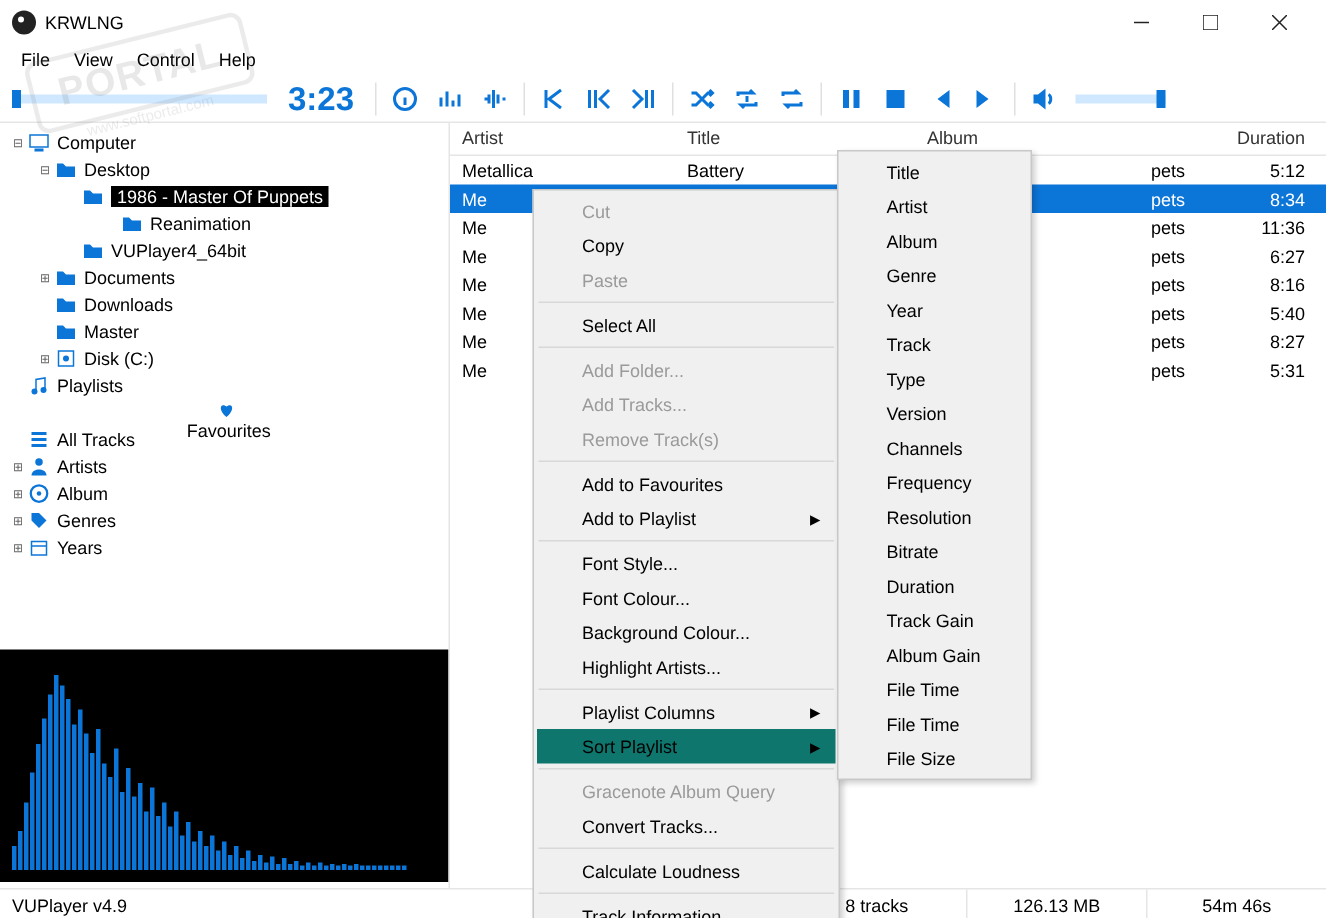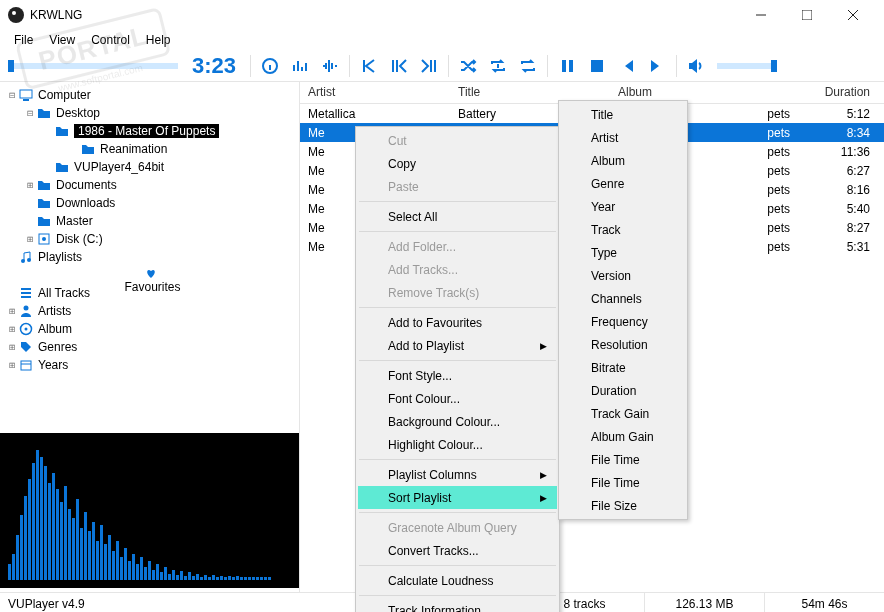--- a/index.html
+++ b/index.html
@@ -44,21 +44,21 @@
 .row div { padding: 0 8px; overflow: hidden; white-space: nowrap; }
 .row.sel { background: #0b75d8; color: #fff; }
 .vis { height: 155px; background: #000; padding: 8px; display: flex; align-items: flex-end; gap: 1px; margin-top: auto; }
 .vis span { width: 3px; background: #0b75d8; }
 .status { height: 22px; border-top: 1px solid #e5e5e5; display: flex; align-items: center; font-size: 11px; }
 .status .l { padding-left: 8px; flex: 1; }
 .status .cell { width: 120px; text-align: center; border-left: 1px solid #e5e5e5; height: 100%; display: flex; align-items: center; justify-content: center; }
 .ctxmenu { position: absolute; background: #f0f0f0; border: 1px solid #c8c8c8; box-shadow: 2px 2px 4px rgba(0,0,0,0.2); padding: 2px; }
 .mitem { height: 23px; display: flex; align-items: center; padding: 0 30px 0 30px; position: relative; white-space: nowrap; }
 .mitem.disabled { color: #9a9a9a; }
-.mitem.hover { background: #5eead4; }
+.mitem.hover { background: #0f766e; }
 .mitem .arr { position: absolute; right: 10px; font-size: 9px; }
 .msep { height: 1px; background: #d8d8d8; margin: 3px 1px; }
 .ctx1 { left: 355px; top: 126px; width: 205px; }
 .ctx2 { left: 558px; top: 100px; width: 130px; }
 .watermark { position: absolute; left: 20px; top: 24px; transform: rotate(-14deg); opacity: 0.14; pointer-events: none; }
 .watermark .box { border: 3px solid #777; border-radius: 8px; padding: 6px 16px; font-size: 26px; font-weight: 700; color: #666; letter-spacing: 1px; }
 .watermark .sub { font-size: 10px; color: #777; text-align: center; }
 </style>
 </head>
 <body>
@@ -480,21 +480,21 @@
     <div class="mitem disabled">Add Folder...</div>
     <div class="mitem disabled">Add Tracks...</div>
     <div class="mitem disabled">Remove Track(s)</div>
     <div class="msep"></div>
     <div class="mitem">Add to Favourites</div>
     <div class="mitem">Add to Playlist<span class="arr">▶</span></div>
     <div class="msep"></div>
     <div class="mitem">Font Style...</div>
     <div class="mitem">Font Colour...</div>
     <div class="mitem">Background Colour...</div>
-    <div class="mitem">Highlight Colour...</div>
+    <div class="mitem">Highlight Artists...</div>
     <div class="msep"></div>
     <div class="mitem">Playlist Columns<span class="arr">▶</span></div>
     <div class="mitem hover">Sort Playlist<span class="arr">▶</span></div>
     <div class="msep"></div>
     <div class="mitem disabled">Gracenote Album Query</div>
     <div class="mitem">Convert Tracks...</div>
     <div class="msep"></div>
     <div class="mitem">Calculate Loudness</div>
     <div class="msep"></div>
     <div class="mitem">Track Information...</div>

